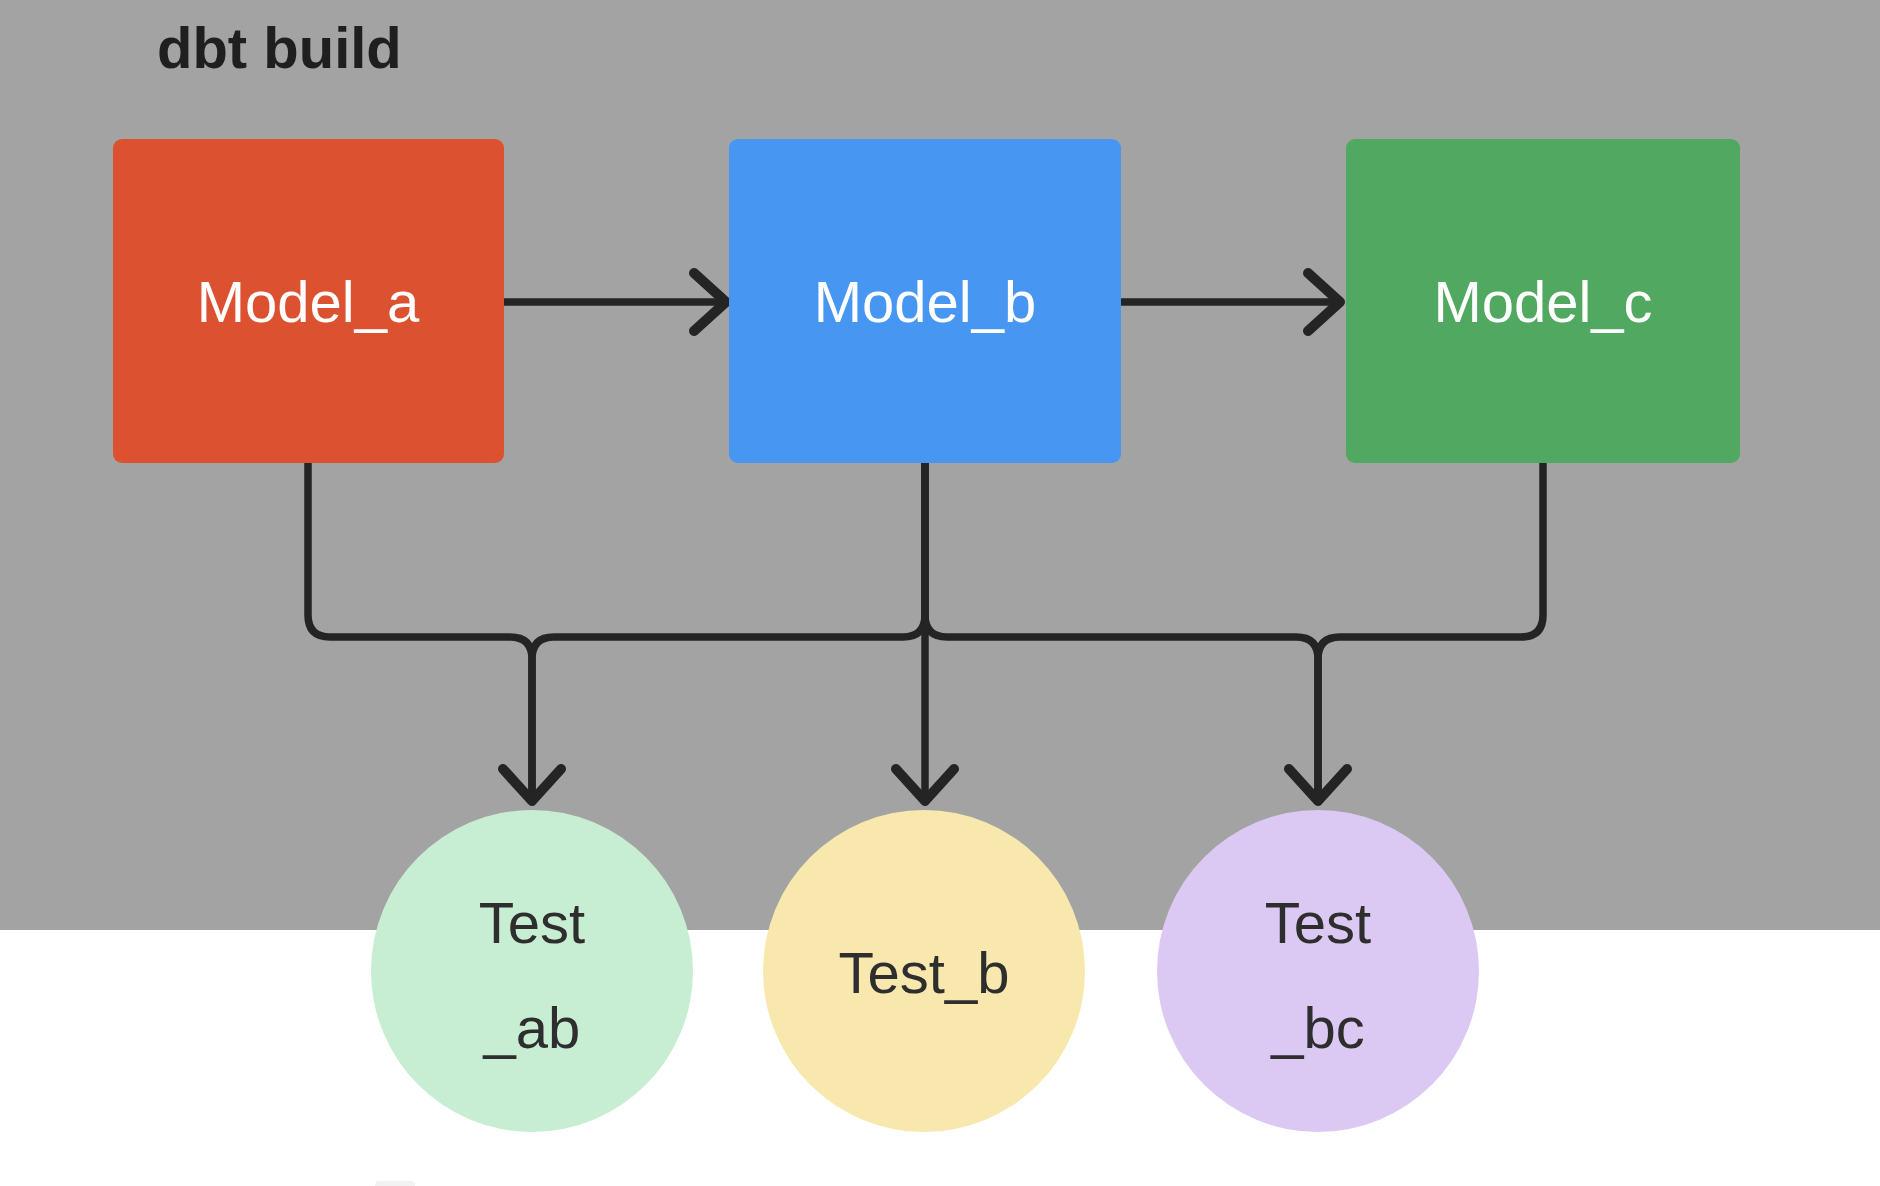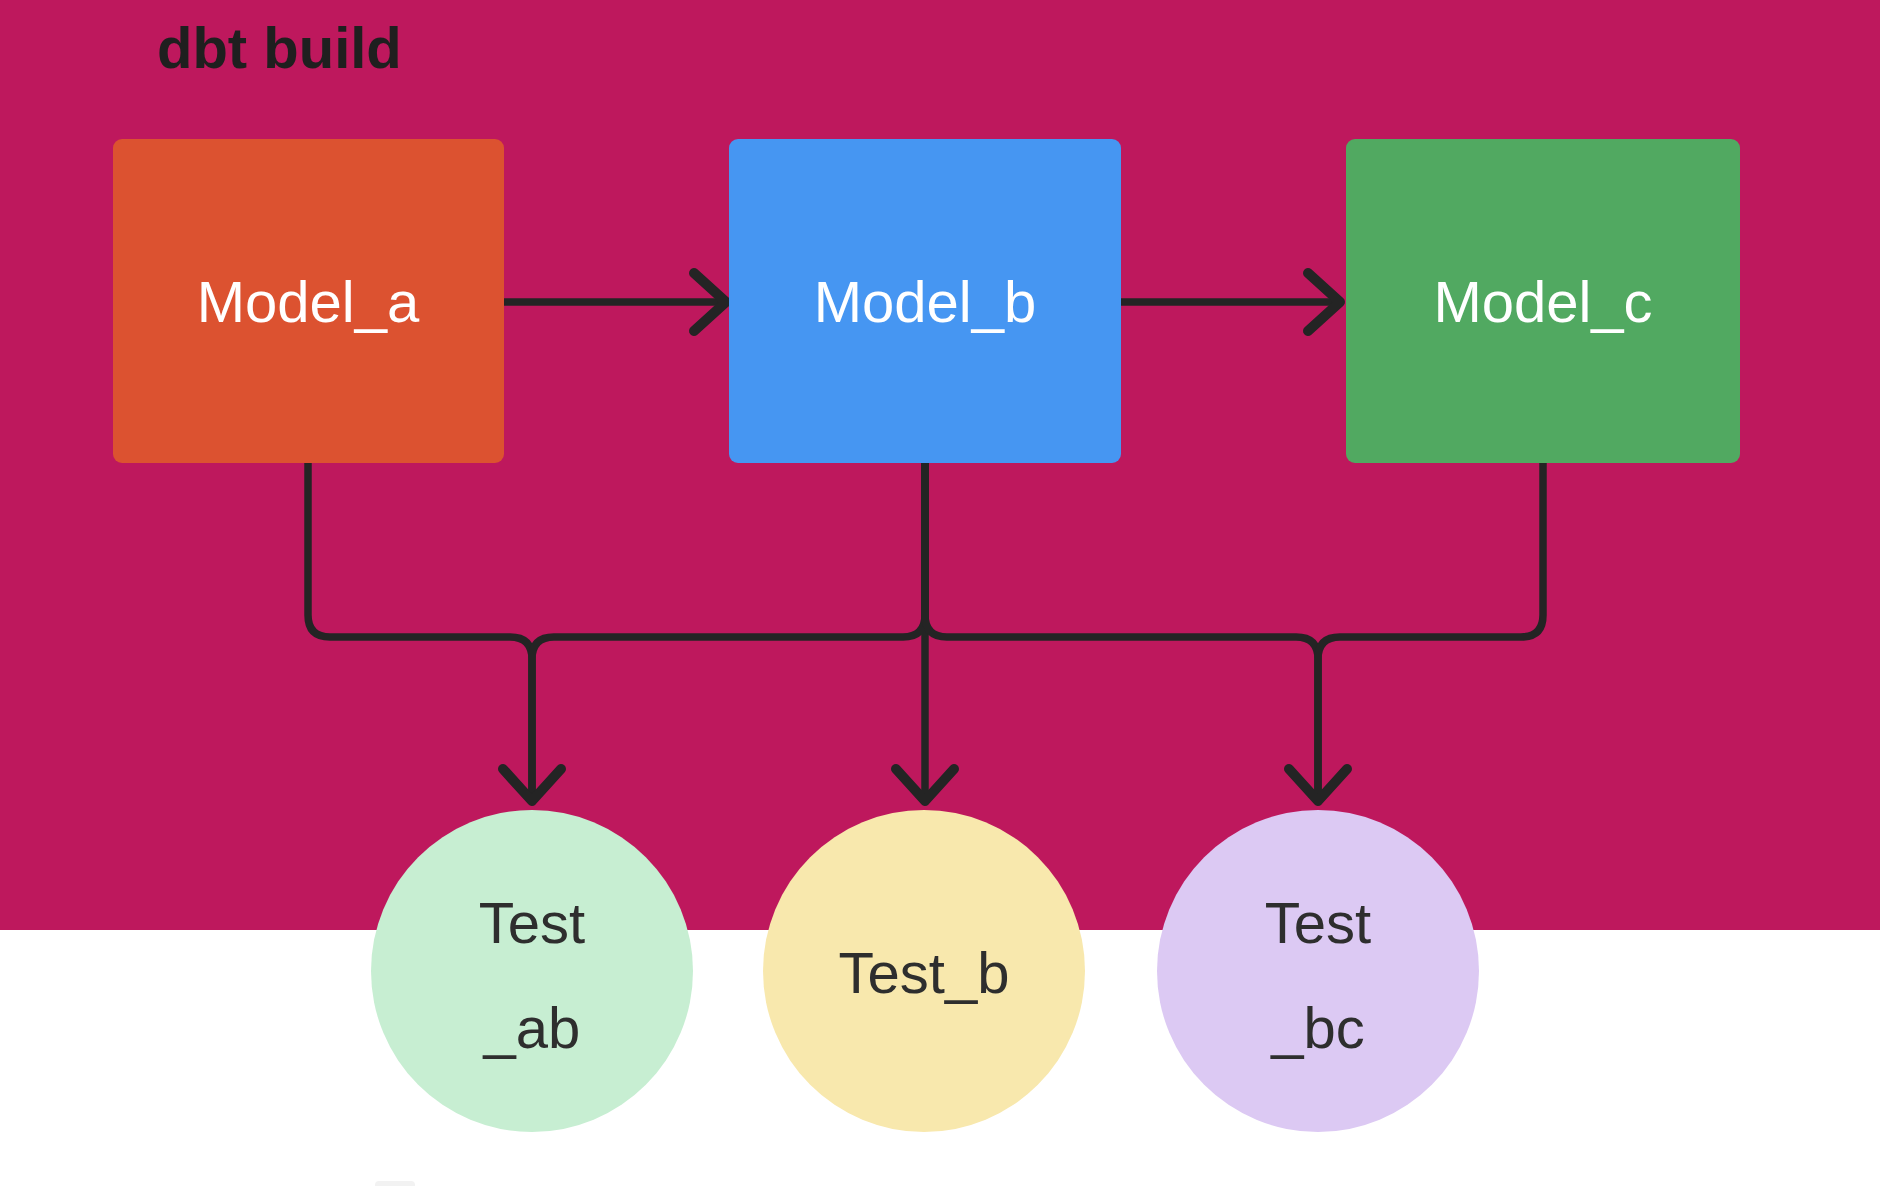--- a/index.html
+++ b/index.html
@@ -8,21 +8,21 @@
     background: #ffffff;
     width: 1880px;
     height: 1186px;
     overflow: hidden;
     font-family: "Liberation Sans", sans-serif;
   }
   .canvas-wrap {
     position: relative;
     width: 1880px;
     height: 930px;
-    background: #be185d;
+    background: #a3a3a3;
   }
   svg { display: block; }
   .title-text {
     font-family: "Liberation Sans", sans-serif;
     font-size: 58px;
     font-weight: 600;
     fill: #1f1f1f;
   }
   .node-label {
     font-family: "Liberation Sans", sans-serif;

